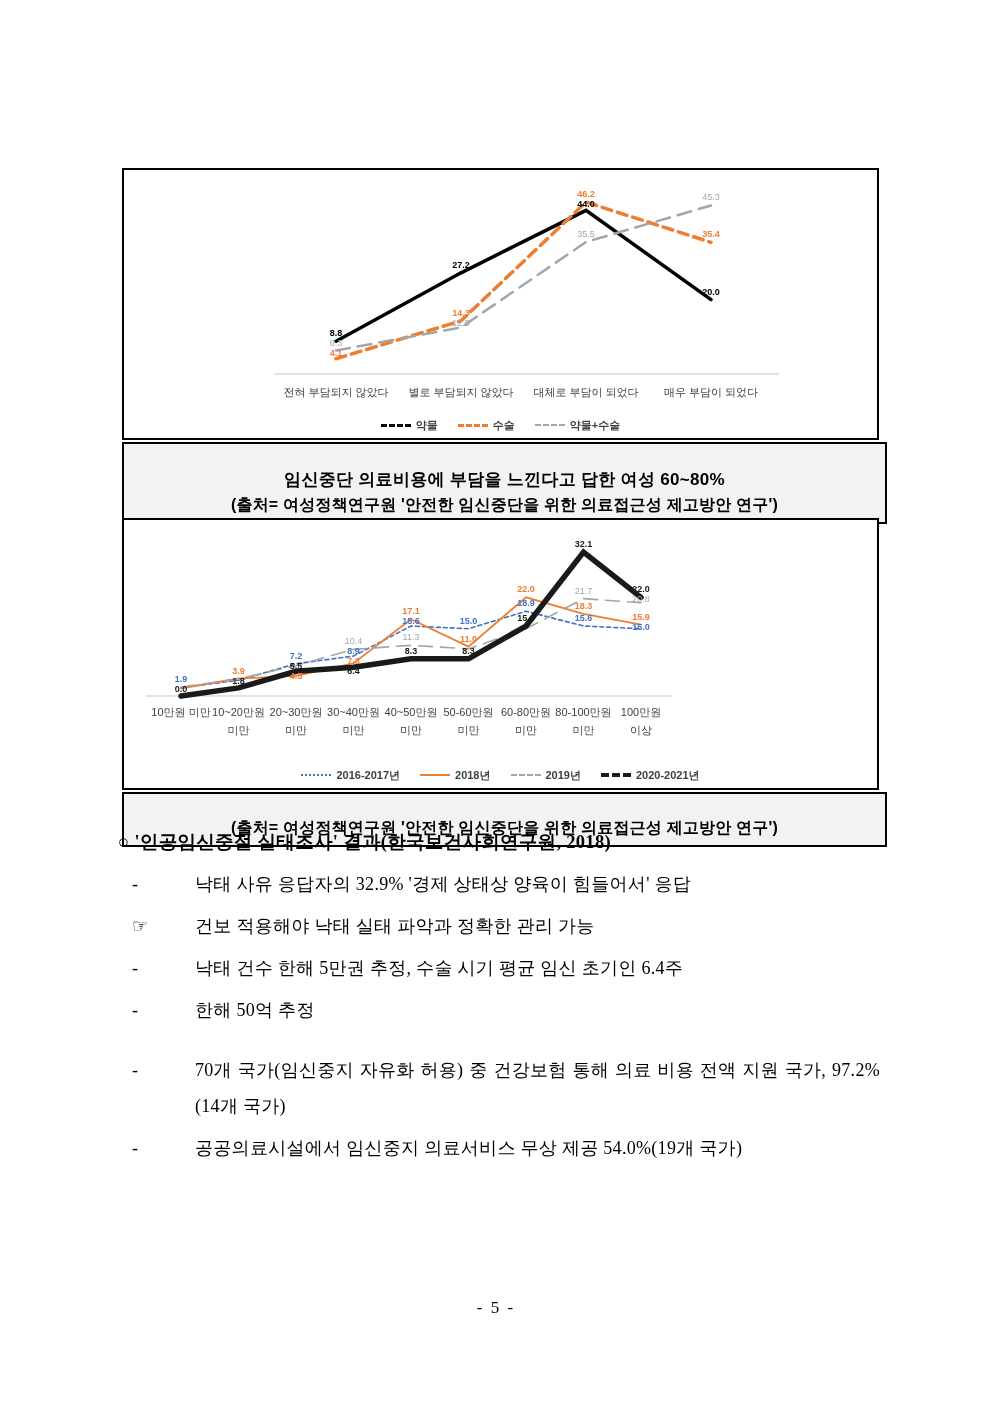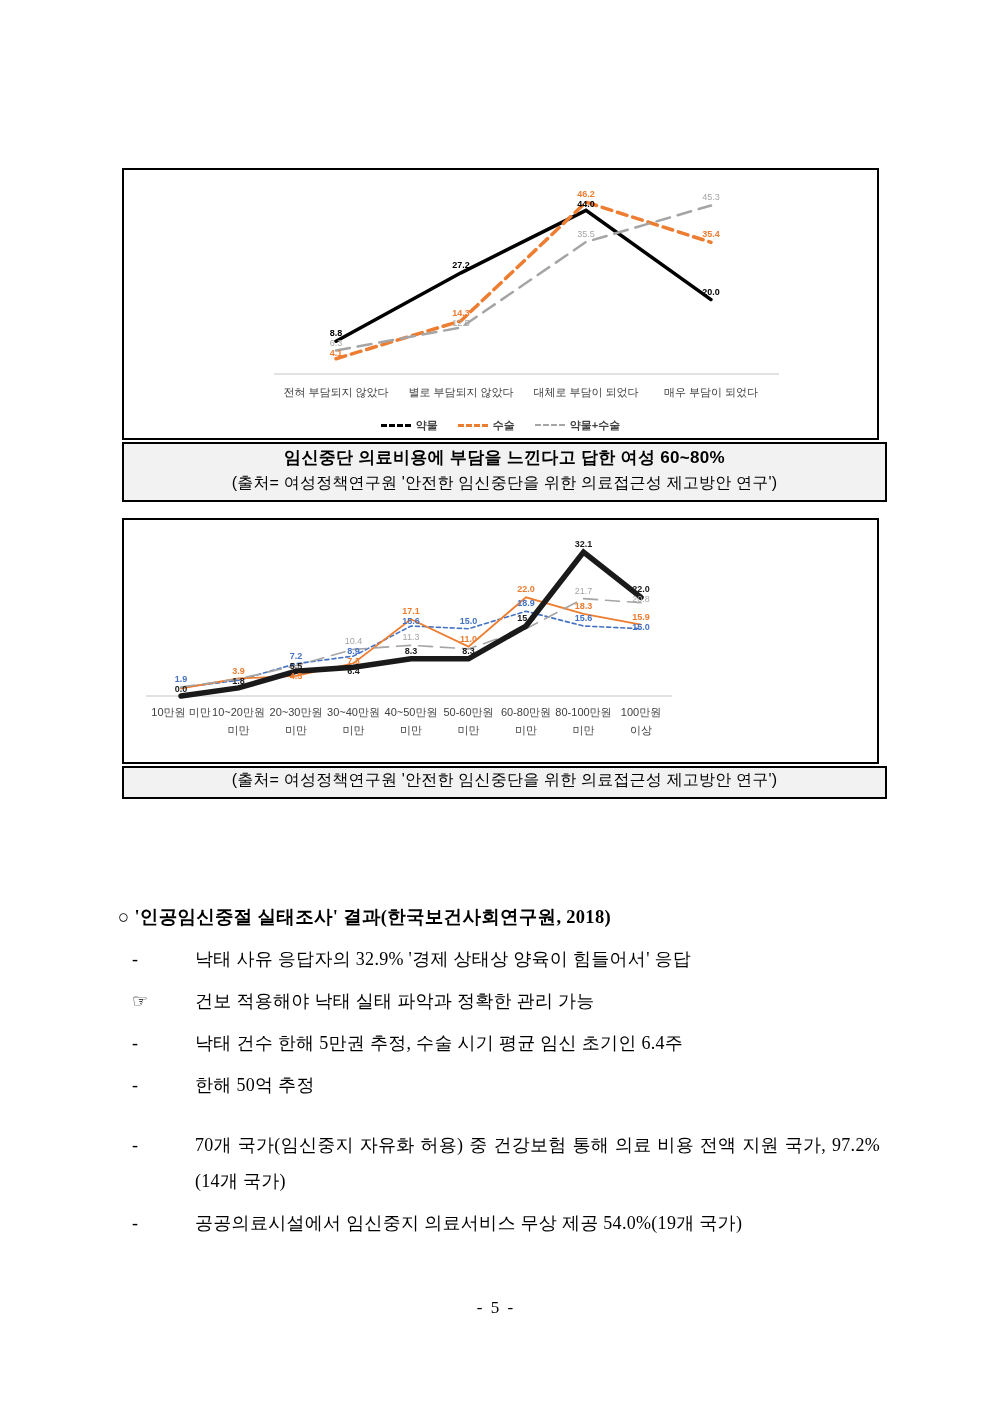--- a/index.html
+++ b/index.html
@@ -17,27 +17,27 @@
   }
   .legend{
     display:flex;justify-content:center;align-items:center;gap:20px;
     height:26px;font-family:"Liberation Sans","DejaVu Sans",sans-serif;
     font-size:11px;font-weight:bold;color:#404040;
   }
   .leg-item{display:flex;align-items:center;gap:5px;}
   .leg-line{display:inline-block;width:30px;height:0;}
   .caption{
     border:2px solid #000;background:#f2f2f2;margin-top:2px;width:753px;
-    text-align:center;padding:0 4px 6px 4px;
+    text-align:center;padding:22px 4px 6px 4px;
     font-family:"Liberation Sans","DejaVu Sans",sans-serif;
   }
   .cap-title{font-size:17px;font-weight:bold;margin:2px 0 4px 0;letter-spacing:0.3px;}
   .cap-title .reg{font-weight:normal;}
-  .cap-src{font-size:16px;font-weight:normal;margin:2px 0 0 0;letter-spacing:0.2px;}
-  .content{position:absolute;left:118px;top:899px;width:762px;}
+  .cap-src{font-size:16px;font-weight:bold;margin:2px 0 0 0;letter-spacing:0.2px;}
+  .content{position:absolute;left:118px;top:824px;width:762px;}
   .sec-h{
     font-size:18.5px;font-weight:bold;margin:0 0 6px 0;line-height:36px;
     letter-spacing:0.3px;
   }
   .sec2{margin-top:24px;}
   .item{display:flex;margin:0 0 6px 0;font-size:18px;line-height:36px;letter-spacing:0.3px;}
   .item .mk{flex:none;width:26px;padding-left:14px;}
   .item .tx{flex:1;text-align:justify;margin-left:37px;}
   .footer{
     position:absolute;top:1298px;left:0;width:100%;text-align:center;
@@ -141,20 +141,38 @@
         <text x="402" y="97.02285714285715" text-anchor="middle" font-size="9" fill="#1a1a1a" font-weight="bold">15.6</text>
         <text x="459.5" y="23.00857142857143" text-anchor="middle" font-size="9" fill="#1a1a1a" font-weight="bold">32.1</text>
         <text x="459.5" y="69.66" text-anchor="middle" font-size="9" fill="#A5A5A5" font-weight="normal">21.7</text>
         <text x="459.5" y="84.91142857142857" text-anchor="middle" font-size="9" fill="#ED7D31" font-weight="bold">18.3</text>
         <text x="459.5" y="97.02285714285715" text-anchor="middle" font-size="9" fill="#4472C4" font-weight="bold">15.6</text>
         <text x="517" y="68.31428571428572" text-anchor="middle" font-size="9" fill="#1a1a1a" font-weight="bold">22.0</text>
         <text x="517" y="78.31428571428572" text-anchor="middle" font-size="9" fill="#A5A5A5" font-weight="normal">20.8</text>
         <text x="517" y="95.67714285714285" text-anchor="middle" font-size="9" fill="#ED7D31" font-weight="bold">15.9</text>
         <text x="517" y="105.67714285714285" text-anchor="middle" font-size="9" fill="#4472C4" font-weight="bold">15.0</text>
       </svg>
+    <div class="legend" id="legend2">
+        <span class="leg-item">
+          <span class="leg-line" style="border-top: 2px dotted rgb(68, 114, 196);"></span>
+          <span>2016-2017년</span>
+        </span>
+        <span class="leg-item">
+          <span class="leg-line" style="border-top: 2px solid rgb(237, 125, 49);"></span>
+          <span>2018년</span>
+        </span>
+        <span class="leg-item">
+          <span class="leg-line" style="border-top: 2px dashed rgb(165, 165, 165);"></span>
+          <span>2019년</span>
+        </span>
+        <span class="leg-item">
+          <span class="leg-line" style="border-top: 4px dashed rgb(26, 26, 26);"></span>
+          <span>2020-2021년</span>
+        </span>
+      </div>
   </div>
   <div class="caption">
     <p class="cap-src">(출처= 여성정책연구원 '안전한 임신중단을 위한 의료접근성 제고방안 연구')</p>
   </div>
 </div>
 
 <div class="content">
   <div>
     <p class="sec-h">○ '인공임신중절 실태조사' 결과(한국보건사회연구원, 2018)</p>
     <p class="item">

